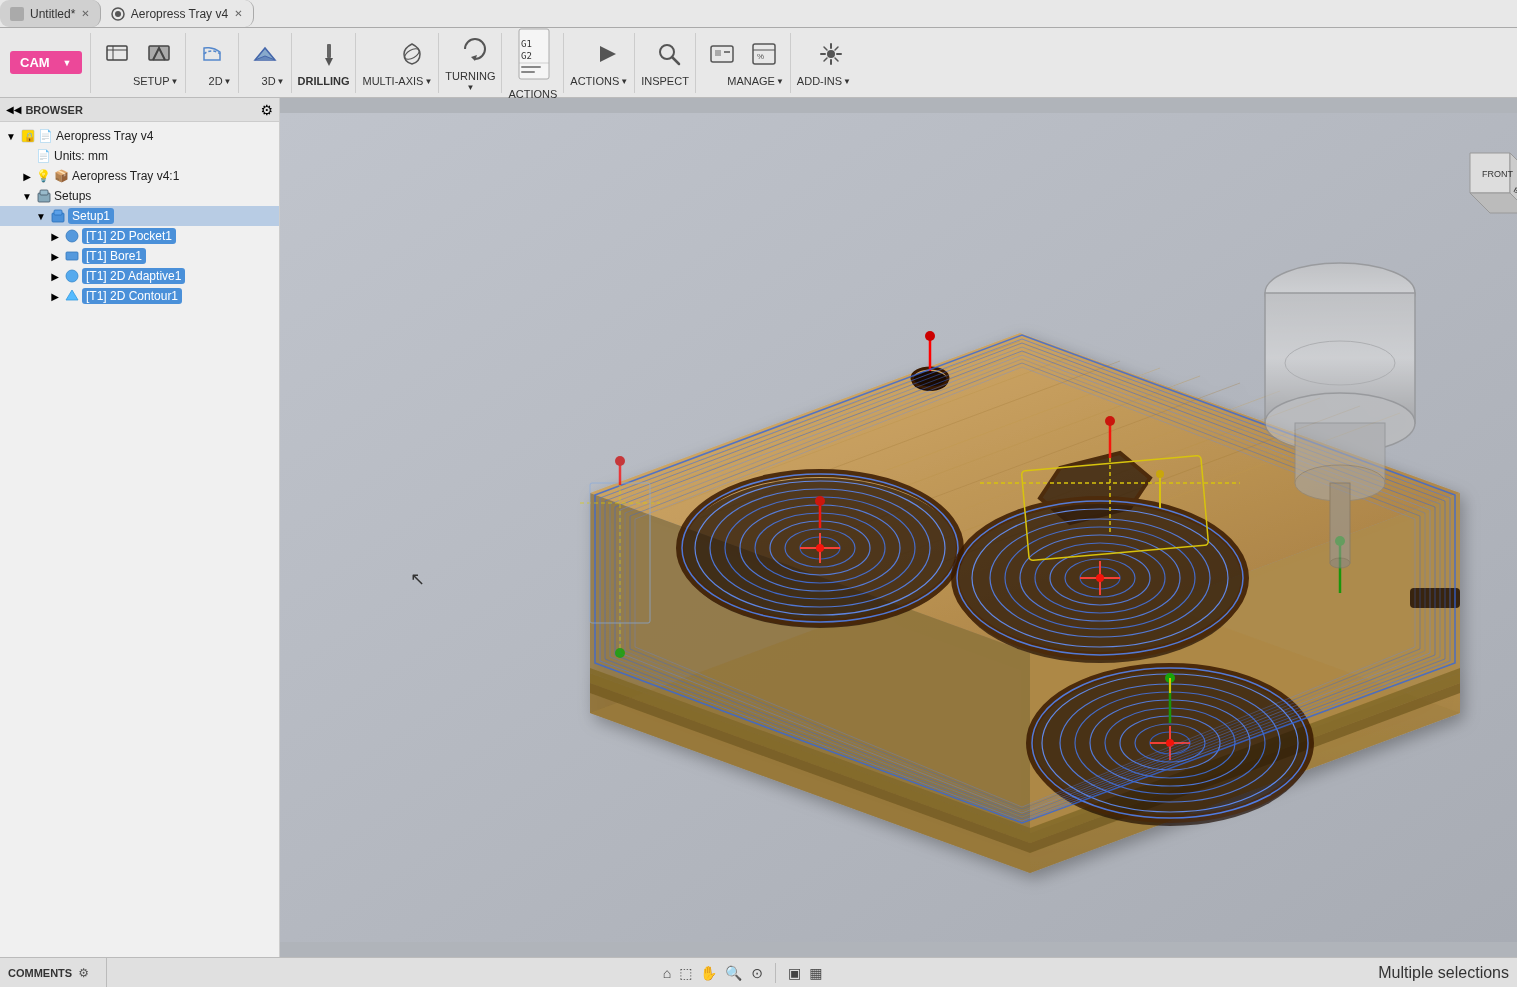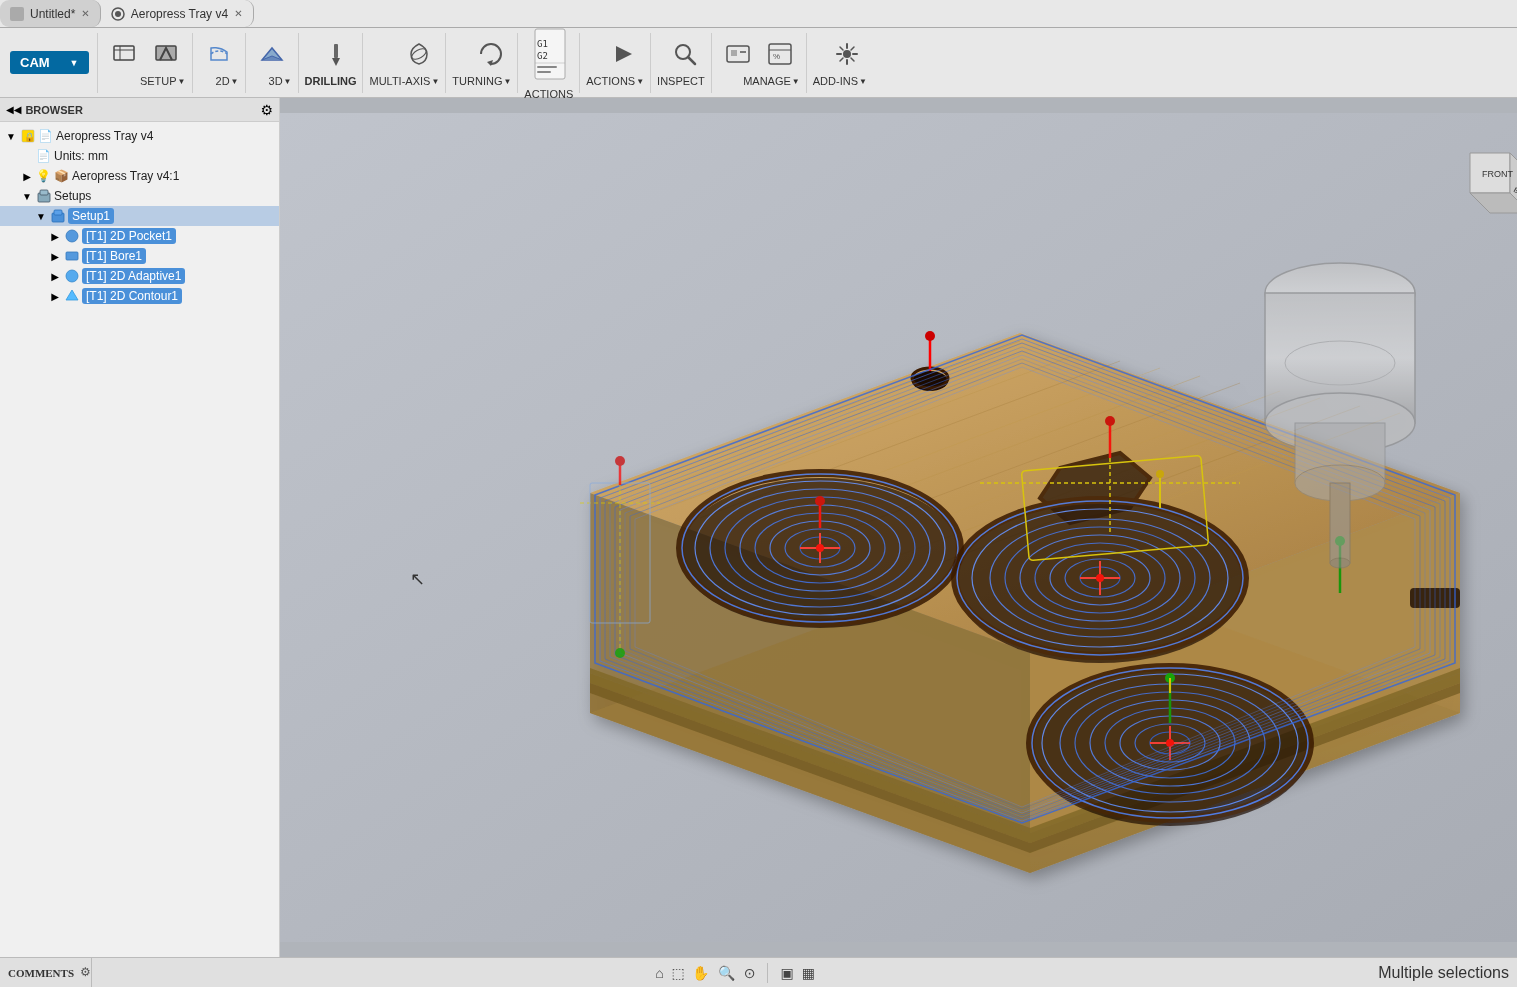--- a/index.html
+++ b/index.html
@@ -21,21 +21,21 @@
     }
     .toolbar-group {
       display: flex; flex-direction: column; align-items: flex-end; padding: 0 6px; border-right: 1px solid #ccc; height: 60px; justify-content: center; gap: 2px;
     }
     .toolbar-btn {
       display: flex; flex-direction: column; align-items: center; justify-content: center; cursor: pointer; padding: 2px 6px; border-radius: 3px; min-width: 40px;
     }
     .toolbar-btn .btn-icon { font-size: 20px; line-height: 1; }
     .toolbar-btn-row { display: flex; gap: 2px; }
     .cam-btn {
-      display: flex; align-items: center; gap: 20px; padding: 4px 10px; background: #0369a1; color: white; border-radius: 3px; cursor: pointer; font-size: 13px; font-weight: bold;
+      display: flex; align-items: center; gap: 13px; padding: 4px 10px; background: #ec4899; color: white; border-radius: 3px; cursor: pointer; font-size: 13px; font-weight: bold;
     }
     .cam-btn .arrow { font-size: 9px; }
     .btn-arrow-row { display: flex; align-items: center; font-size: 10px; gap: 1px; }
 
     
     #main { display: flex; height: calc(987px - 28px - 70px - 30px); }
 
     
     #browser {
       width: 280px; background: #f0f0f0; border-right: 1px solid #ccc; display: flex; flex-direction: column; flex-shrink: 0;
@@ -55,21 +55,21 @@
     
     #viewport {
       flex: 1; background: #b0b4ba; position: relative; overflow: hidden;
     }
 
     
     #bottom-bar {
       height: 30px; background: #e0e0e0; border-top: 1px solid #bbb; display: flex; align-items: center; justify-content: space-between; padding: 0 8px;
     }
     #comments-panel {
-      display: flex; align-items: center; gap: 6px; height: 100%; border-right: 1px solid #bbb; padding-right: 0; font-family: Liberation Serif, serif;
+      display: flex; align-items: center; gap: 6px; height: 100%; border-right: 1px solid #bbb; padding-right: 17px;
     }
     .status-right { display: flex; align-items: center; gap: 8px; }
 
     
     .scene-svg { width: 100%; height: 100%; }
   </style>
 </head>
 <body>
 
 <div id="title-bar">
@@ -186,21 +186,21 @@
 
   <div class="toolbar-group">
     <div class="toolbar-btn">
       <span class="btn-icon">
         <svg width="28" height="28" viewBox="0 0 28 28">
             <path d="M4,14 A10,10 0 1,1 14,24" fill="none" stroke="#555" stroke-width="2"></path>
             <polygon points="10,22 14,26 16,20" fill="#555"></polygon>
           </svg>
       </span>
     </div>
-    <div class="btn-arrow-row" style="font-size:11px;color:#333;cursor:pointer;">
+    <div class="btn-arrow-row" style="font-size:11px;color:#333;cursor:pointer;flex-direction:column;">
       <span>TURNING</span>
       <span style="font-size:8px;">▼</span>
     </div>
   </div>
 
   <div class="toolbar-group">
     <div class="toolbar-btn">
       <span class="btn-icon">
         <svg width="34" height="54" viewBox="0 0 34 54">
 

